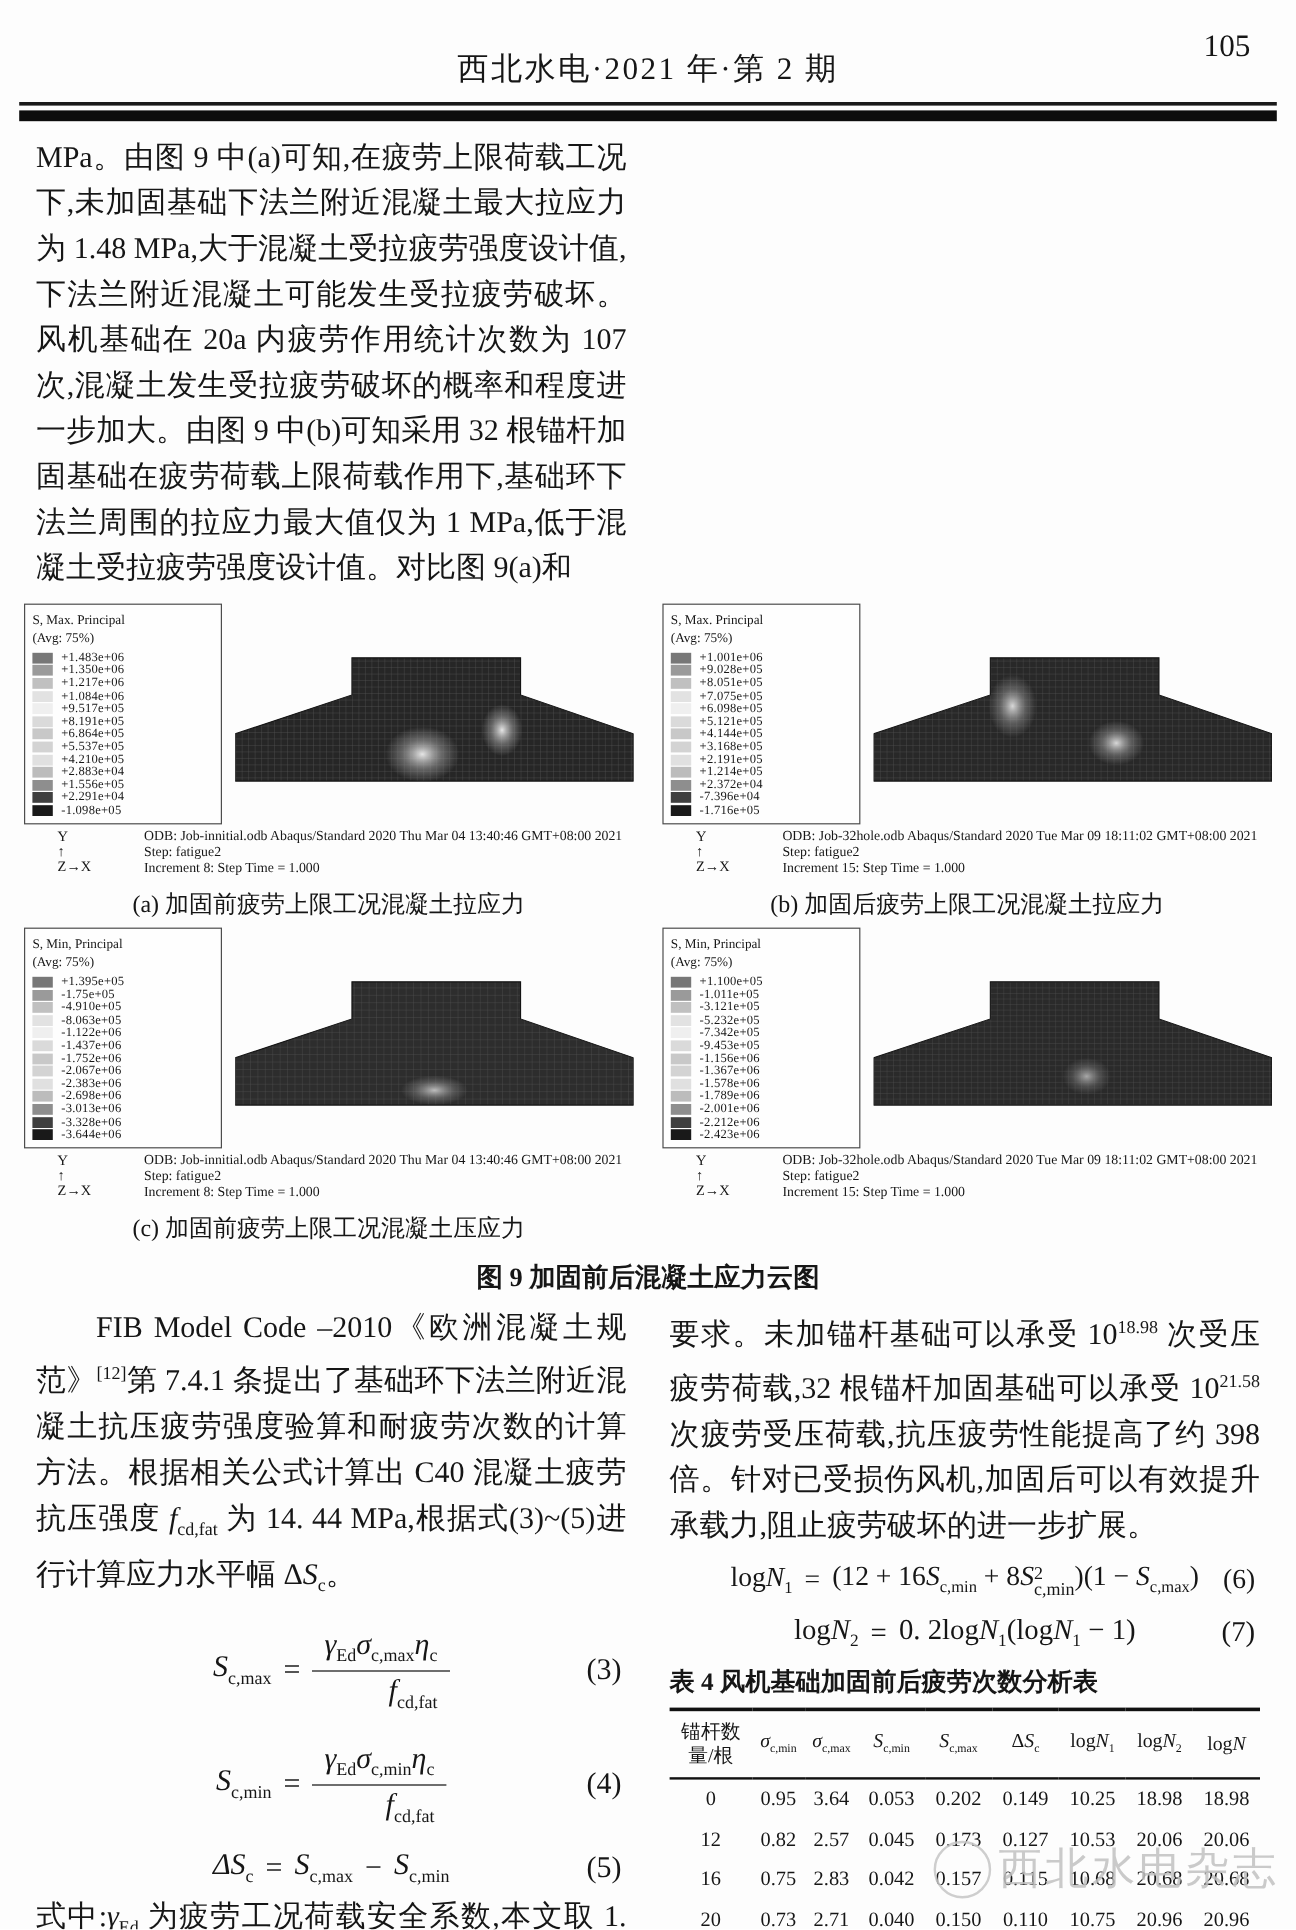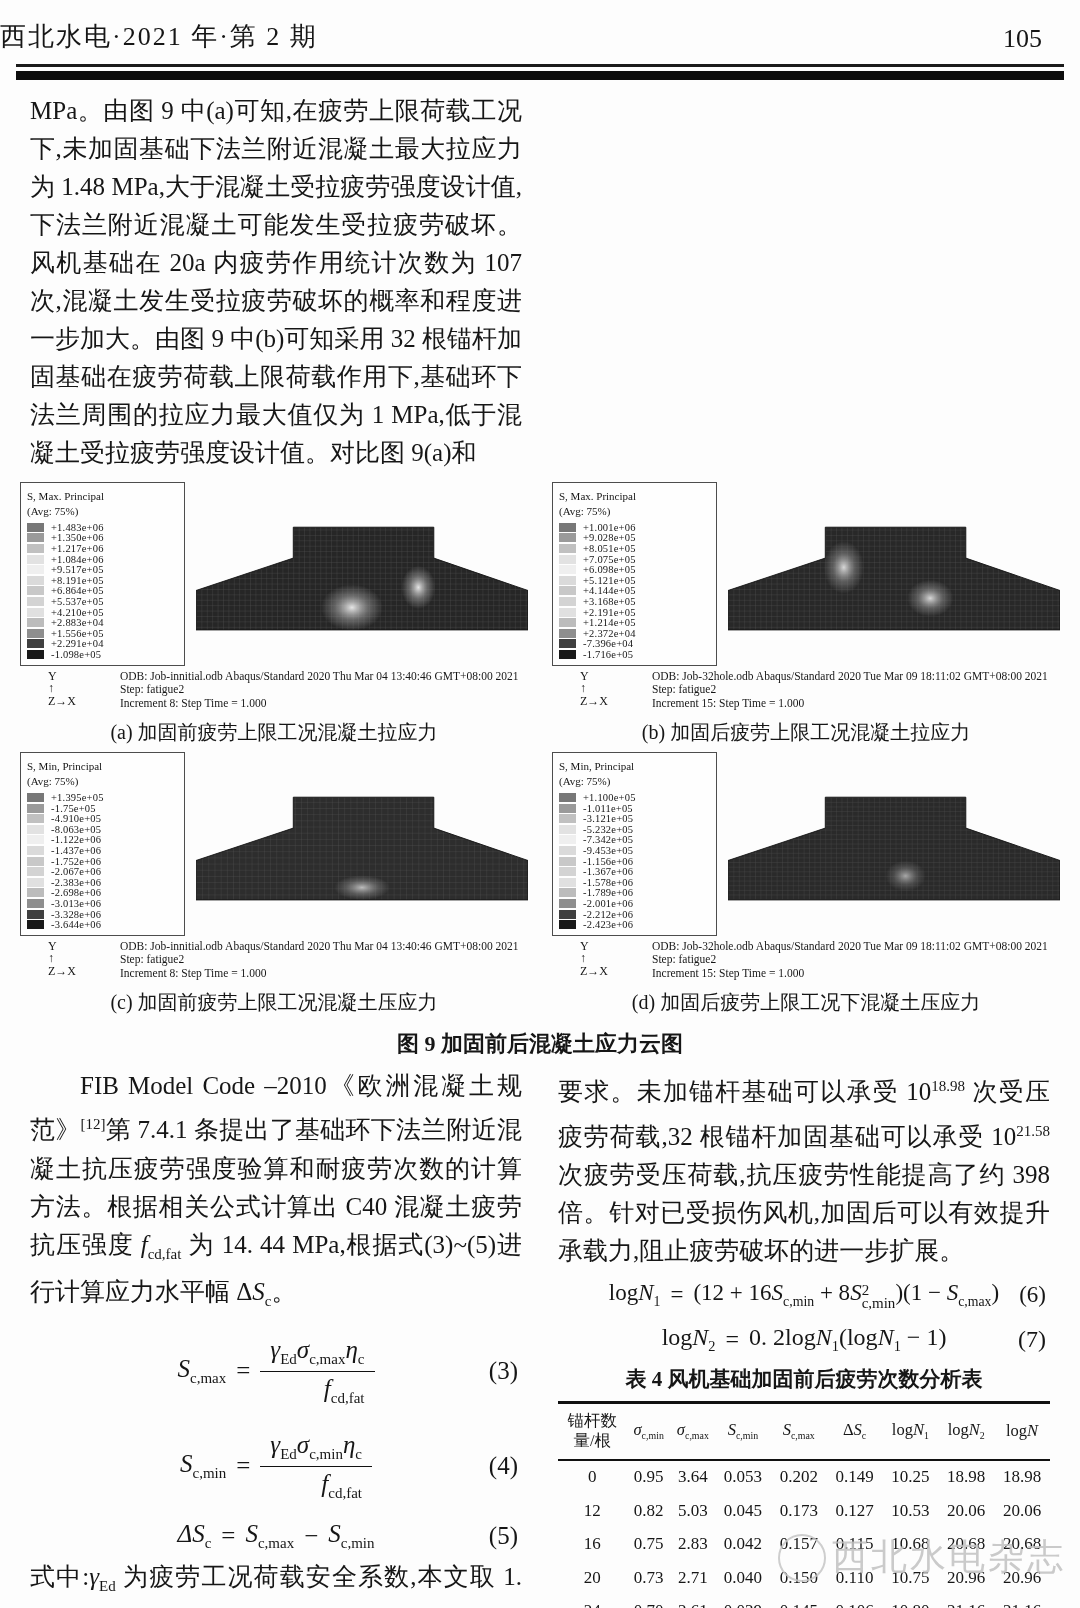--- a/index.html
+++ b/index.html
@@ -2,21 +2,21 @@
 <html><head>
 <meta charset="utf-8">
 <style>
   html,body{margin:0;padding:0;background:#ffffff;}
   .page{
     position:relative;width:1080px;height:1608px;overflow:hidden;
     background:#fdfdfd;color:#161616;
     font-family:"Liberation Serif","DejaVu Serif",serif;
   }
   
-  .hdr{position:relative;padding-top:19px;text-align:left;}
+  .hdr{position:relative;padding-top:40px;text-align:center;}
   .hdr-title{font-size:26px;letter-spacing:2px;}
   .hdr-page{position:absolute;right:38px;top:24px;font-size:26px;}
   .rule-wrap{margin:10px 16px 0;}
   .rule-thin{height:3px;background:#1a1a1a;}
   .rule-thick{height:9px;background:#0d0d0d;margin-top:4px;}
   
   .cols{display:flex;gap:36px;padding:0 30px;margin-top:12px;}
   .col{width:492px;}
   .para{font-size:25px;line-height:38px;text-align:justify;}
   .para.indent{text-indent:2em;}
@@ -45,21 +45,21 @@
   .eq{position:relative;display:flex;align-items:center;justify-content:center;font-size:25px;}
   .eq .eq-no{position:absolute;right:4px;top:50%;transform:translateY(-50%);font-style:normal;}
   .eq-rel{margin:0 10px;}
   .frac{display:inline-block;vertical-align:middle;text-align:right;}
   .frac .num{display:block;padding:0 10px 3px;}
   .frac .den{display:block;border-top:1.6px solid #111;padding:3px 10px 0;}
   .stack{display:inline-block;vertical-align:-8px;line-height:0.85;text-align:left;font-size:15px;font-style:normal;}
   .eq3{margin:16px 0 18px;} .eq4{margin:24px 0 18px;} .eq5{margin:18px 0 6px;}
   .eq6{margin:10px 0 8px;font-size:23px;} .eq7{margin:14px 0 2px;font-size:24px;}
   
-  .tbl-title{text-align:center;font-weight:bold;font-size:21px;margin:10px 0 8px;}
+  .tbl-title{font-weight:bold;font-size:21px;margin:10px 0 8px;}
   table.t4{width:100%;border-collapse:collapse;border-top:3px solid #111;border-bottom:3px solid #111;}
   table.t4 th{border-bottom:2px solid #111;font-weight:normal;font-size:16.5px;padding:7px 0 8px;text-align:center;}
   table.t4 td{text-align:center;font-size:17px;height:33.5px;padding:0 1px;}
   .th2l{font-size:16.5px;line-height:19px;}
   .watermark{position:absolute;right:14px;bottom:26px;display:flex;align-items:center;color:#c2c2c2;opacity:0.85;pointer-events:none;text-align:right;}
   .wm-circle{width:44px;height:44px;border:2.5px solid #c6c6c6;border-radius:50%;margin-right:6px;flex:none;}
   .wm-text{font-size:36px;letter-spacing:3px;white-space:nowrap;}
 </style>
 </head>
 <body>
@@ -451,21 +451,20 @@
             <div>Y</div>
             <div>↑</div>
             <div>Z→X</div>
           </div>
           <div class="metainfo">
             <div>ODB: Job-32hole.odb     Abaqus/Standard 2020     Tue Mar 09 18:11:02  GMT+08:00 2021</div>
             <div>Step: fatigue2</div>
             <div>Increment      15: Step Time =  1.000</div>
           </div>
         </div>
-        <div class="subcap">(d)  加固后疲劳上限工况下混凝土压应力</div>
       </div>
     </div>
 
     <div class="fig9cap">图 9   加固前后混凝土应力云图</div>
   </div>
 
   <div class="cols" style="margin-top:8px;">
 
     <div class="col">
       <div class="para indent"><span>FIB Model Code –2010《欧洲混凝土规范》</span><sup>[12]</sup><span>第 7.4.1 条提出了基础环下法兰附近混凝土抗压疲劳强度验算和耐疲劳次数的计算方法。根据相关公式计算出 C40 混凝土疲劳抗压强度 </span><i>f</i><sub>cd,fat</sub><span> 为 14. 44 MPa,根据式(3)~(5)进行计算应力水平幅 Δ</span><i>S</i><sub>c</sub><span>。</span></div>
@@ -543,21 +542,21 @@
               <td>0.053</td>
               <td>0.202</td>
               <td>0.149</td>
               <td>10.25</td>
               <td>18.98</td>
               <td>18.98</td>
             </tr>
             <tr>
               <td>12</td>
               <td>0.82</td>
-              <td>5.03</td>
+              <td>2.57</td>
               <td>0.045</td>
               <td>0.173</td>
               <td>0.127</td>
               <td>10.53</td>
               <td>20.06</td>
               <td>20.06</td>
             </tr>
             <tr>
               <td>16</td>
               <td>0.75</td>

